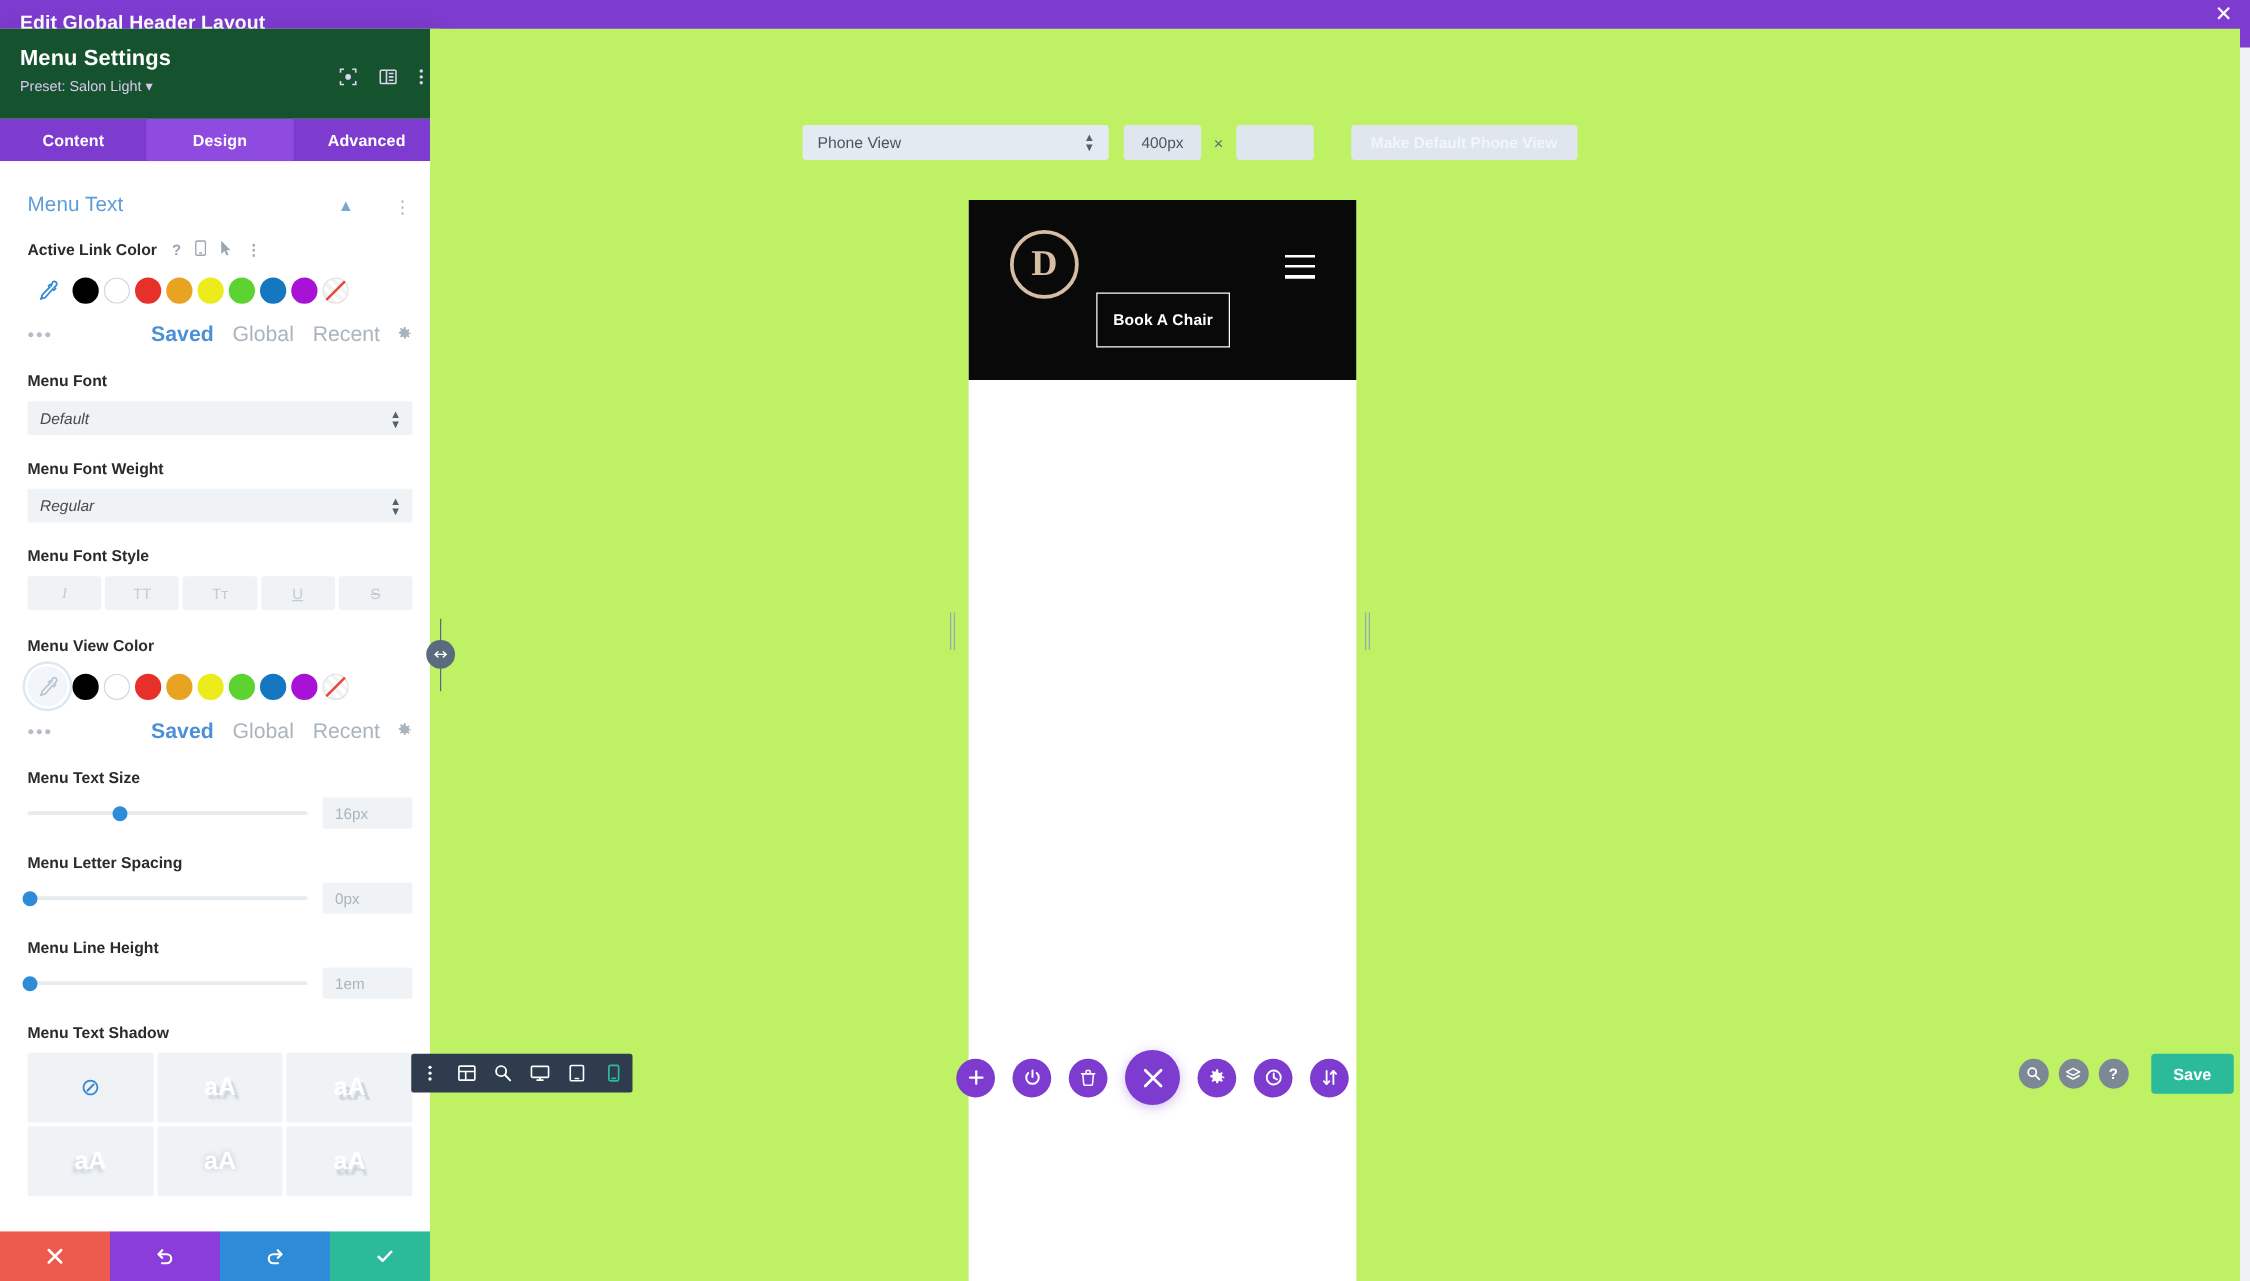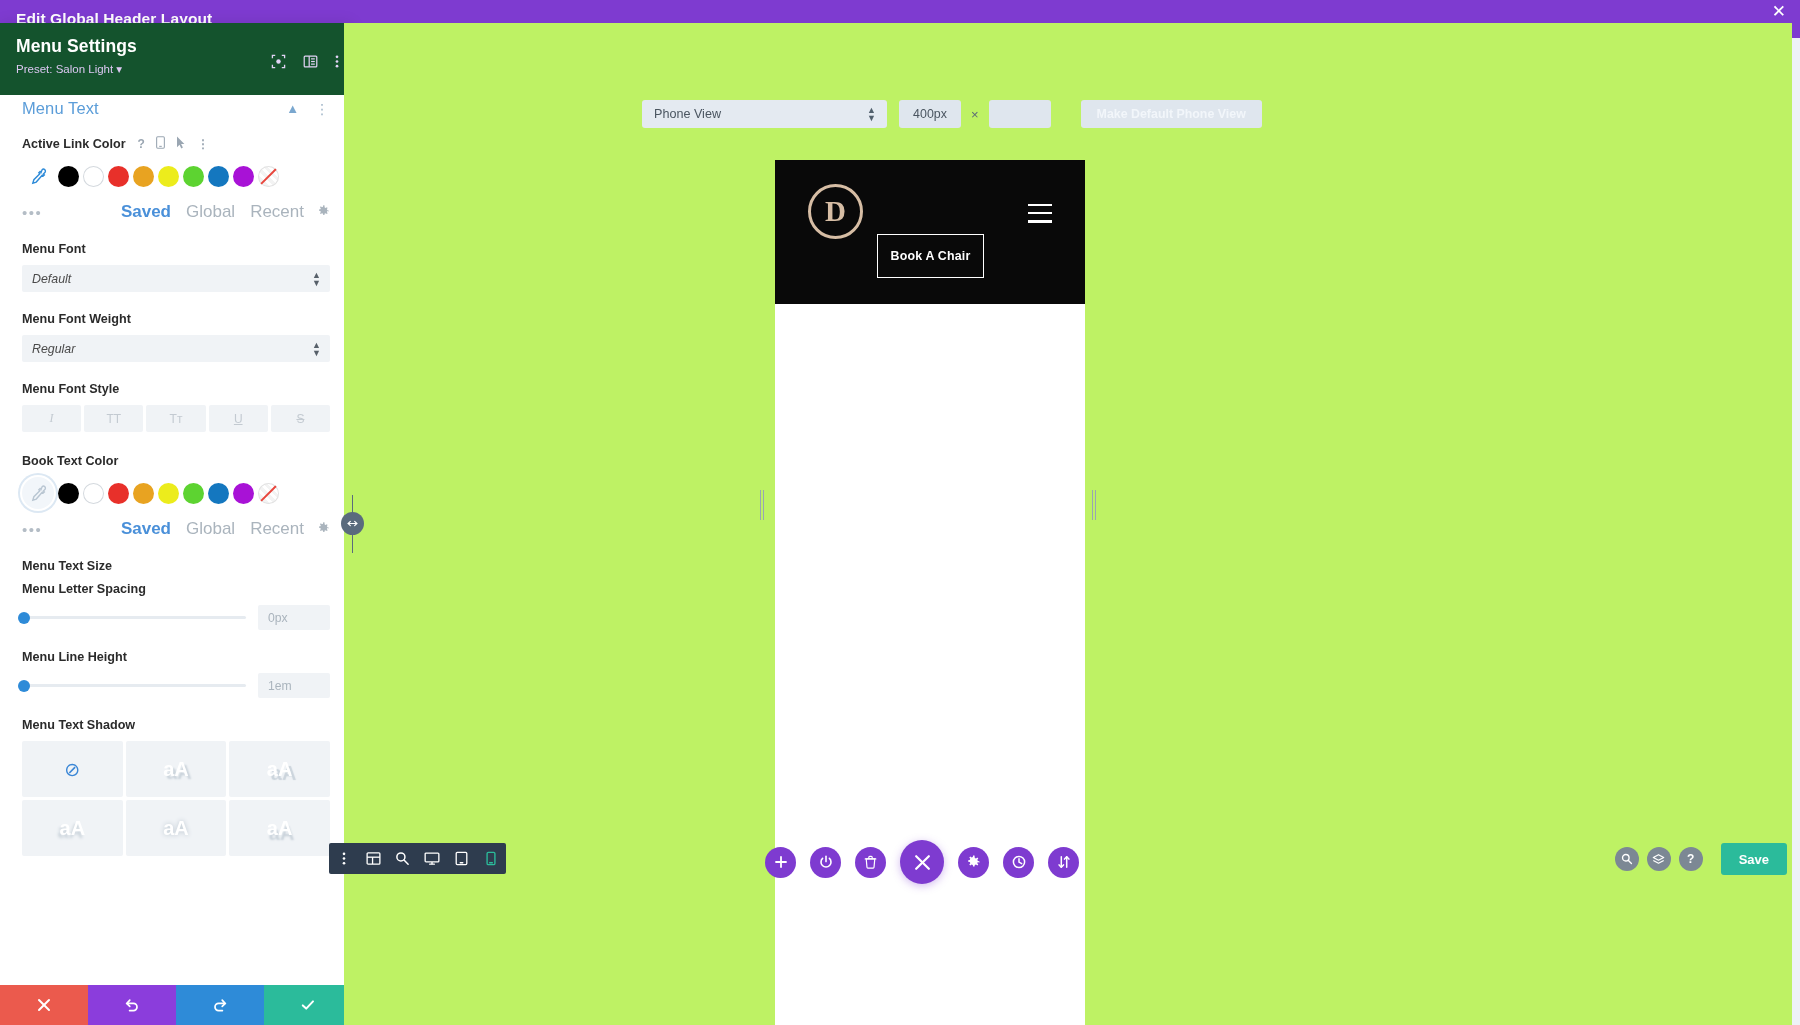--- a/index.html
+++ b/index.html
@@ -60,21 +60,21 @@
   .panel-body {
     flex: 1 1 auto; overflow: hidden; position: relative;
     padding: 0 22px 0 22px; background: #fff;
   }
   .scrollbar {
     position: absolute; right: 3px; top: 22px; width: 4px; height: 400px;
     background: #4a4a4a; border-radius: 2px;
   }
 
   .section-head {
-    display: flex; align-items: center; padding: 4px 0 18px 0;
+    display: flex; align-items: center; padding: 26px 0 18px 0; gap: 16px;
   }
   .section-title {
     color: #5b9dd9; font-size: 16.5px; flex: 1; letter-spacing: .1px;
   }
   .chev { color: #7aa7cf; font-size: 13px; margin-right: 16px; }
   .dots-v { color: #9fb4c7; font-size: 14px; letter-spacing: 1px; }
 
   .field-label {
     font-size: 12.6px; color: #2b2b2b; font-weight: bold;
     display: flex; align-items: center; margin-bottom: 9px;
@@ -331,20 +331,25 @@
       <span class="phi">
         <svg width="4" height="15" viewBox="0 0 4 16" fill="currentColor">
           <circle cx="2" cy="3" r="1.45"></circle>
             <circle cx="2" cy="8" r="1.45"></circle>
             <circle cx="2" cy="13" r="1.45"></circle>
         </svg>
       </span>
     </div>
   </div>
 
+  <div class="tabs">
+    <div class="tab">Content</div>
+    <div class="tab active">Design</div>
+    <div class="tab">Advanced</div>
+  </div>
 
   <div class="panel-body">
     <div class="scrollbar"></div>
 
     <div class="section-head">
       <div class="section-title">Menu Text</div>
       <span class="chev">▲</span>
       <span class="dots-v">⋮</span>
     </div>
 
@@ -410,21 +415,21 @@
 
     <div class="field-label">Menu Font Style</div>
     <div class="fs-row">
       <span class="fs-btn" style="font-style:italic;font-family:'Liberation Serif',serif;">I</span>
       <span class="fs-btn">TT</span>
       <span class="fs-btn">Tᴛ</span>
       <span class="fs-btn" style="text-decoration:underline;">U</span>
       <span class="fs-btn" style="text-decoration:line-through;">S</span>
     </div>
 
-    <div class="field-label">Book Text Color</div>
+    <div class="field-label">Menu View Color</div>
     <div class="palette">
       <span class="eyedrop selected">
         <svg width="17" height="17" viewBox="0 0 18 18" fill="none" stroke="#b9c6d2" stroke-width="1.5" stroke-linecap="round">
           <path d="M12.8 1.9a2 2 0 0 1 2.9 2.9l-1.5 1.5 1 1-1.3 1.3-1-1L6.6 14.9 3 16l1.1-3.6 6.3-6.3-1-1L10.7 3.8l1 1z"></path>
         </svg>
       </span>
       <span class="sw" style="background:#000000"></span>
       <span class="sw ring" style="background:#ffffff"></span>
       <span class="sw" style="background:#e8302a"></span>
       <span class="sw" style="background:#e8a321"></span>
@@ -440,20 +445,26 @@
       <span class="pm-link off">Global</span>
       <span class="pm-link off">Recent</span>
       <span class="gear-sm">
         <svg width="12" height="12" viewBox="0 0 14 14" fill="currentColor">
           <path d="M7 4.6A2.4 2.4 0 1 0 7 9.4 2.4 2.4 0 0 0 7 4.6zm5.4 3.1.0-1.4-1.6-.3a4.4 4.4 0 0 0-.5-1.2l1-1.3-1-1-1.3 1a4.4 4.4 0 0 0-1.2-.5L7.5.4h-1.4l-.3 1.6a4.4 4.4 0 0 0-1.2.5l-1.3-1-1 1 1 1.3a4.4 4.4 0 0 0-.5 1.2l-1.6.3v1.4l1.6.3c.1.4.3.8.5 1.2l-1 1.3 1 1 1.3-1c.4.2.8.4 1.2.5l.3 1.6h1.4l.3-1.6c.4-.1.8-.3 1.2-.5l1.3 1 1-1-1-1.3c.2-.4.4-.8.5-1.2z"></path>
         </svg>
       </span>
     </div>
 
     <div class="field-label">Menu Text Size</div>
+    <div class="slider-row">
+      <span class="track">
+        <span class="knob" style="left:33%"></span>
+      </span>
+      <span class="num-box">16px</span>
+    </div>
 
     <div class="field-label">Menu Letter Spacing</div>
     <div class="slider-row">
       <span class="track">
         <span class="knob" style="left:1%"></span>
       </span>
       <span class="num-box">0px</span>
     </div>
 
     <div class="field-label">Menu Line Height</div>

